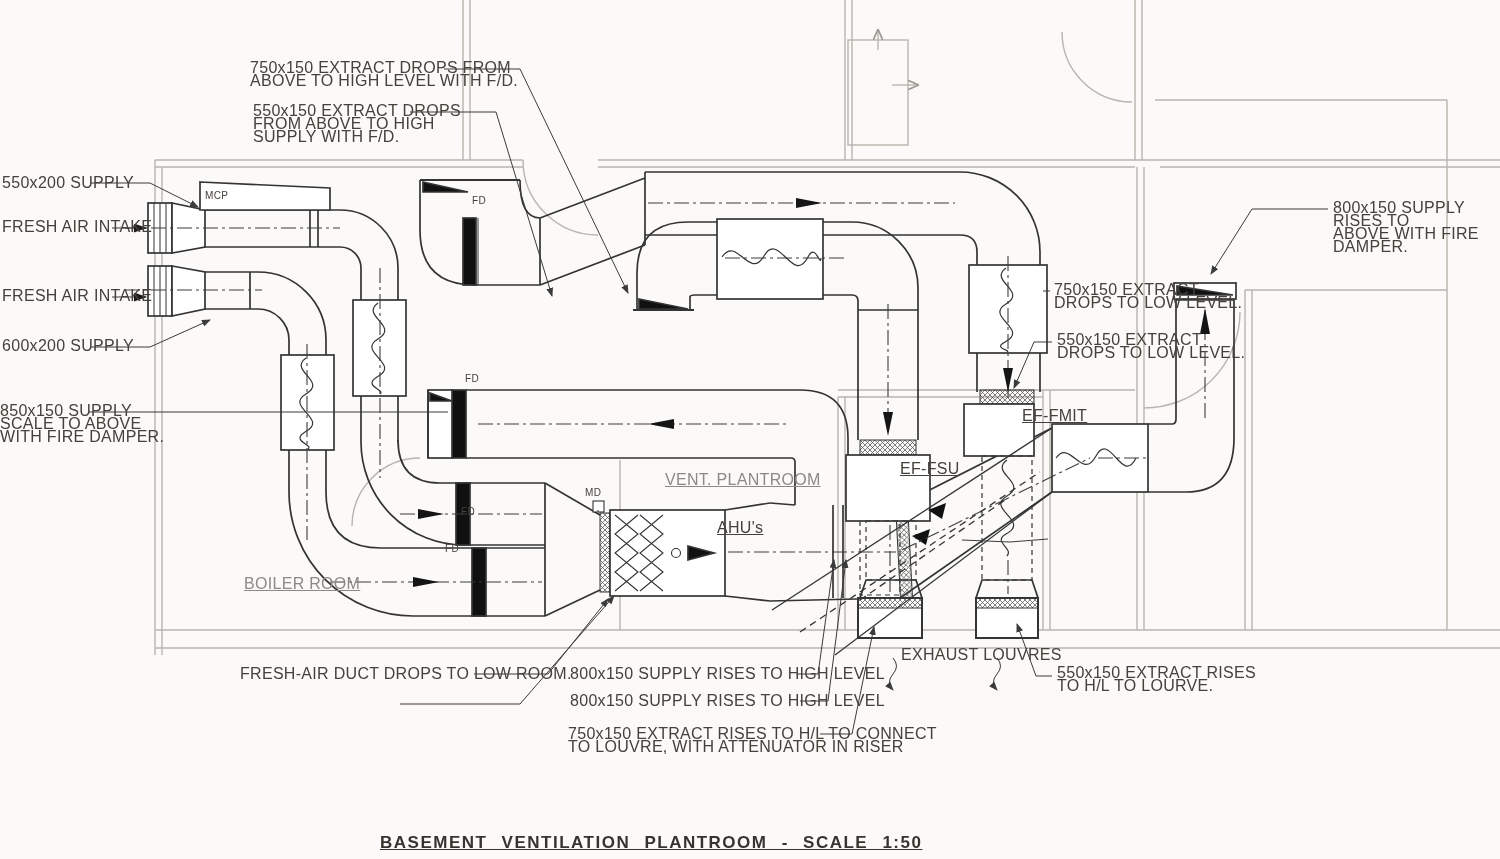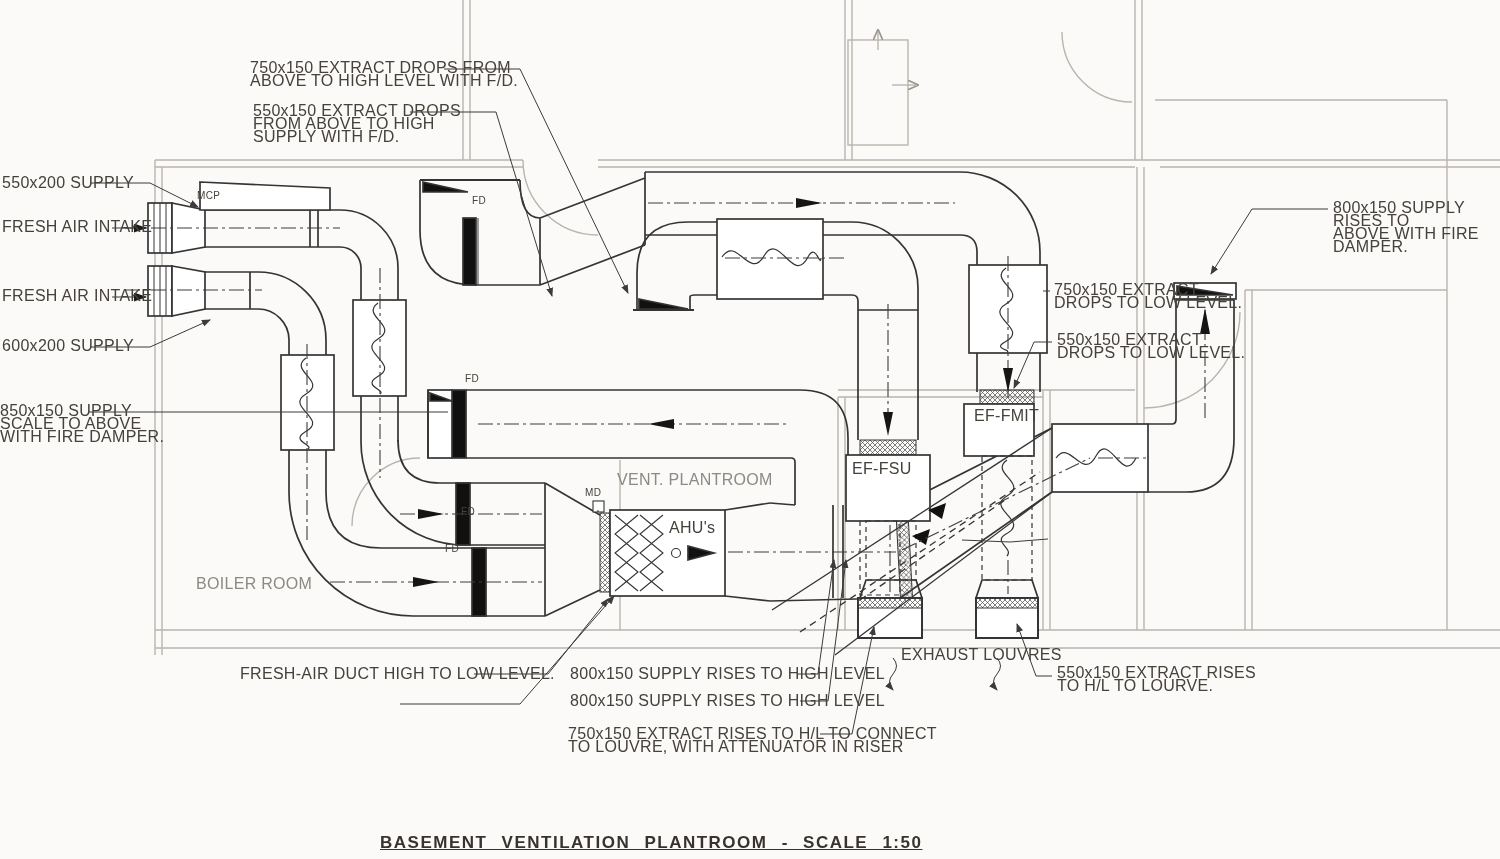--- a/index.html
+++ b/index.html
@@ -2,21 +2,21 @@
 <html><head>
 <meta charset="utf-8">
 <style>
   html,body{margin:0;padding:0;background:#f6f5f2;}
   .sheet{position:relative;width:1500px;height:859px;background:#fbfaf8;overflow:hidden;
          font-family:"Liberation Sans", sans-serif;}
   svg{position:absolute;left:0;top:0;}
   .lbl{position:absolute;font-size:16px;line-height:13px;color:#45413b;
        letter-spacing:.3px;white-space:pre-line;}
   .lbl.sm{font-size:10px;}
-  .lbl.u{}
+  .lbl.u{text-decoration:underline;margin-left:48px;}
   .lbl.gray{color:#8d8983;}
   .title{position:absolute;left:380px;top:833px;width:740px;text-align:left;
          font-size:17px;font-weight:bold;letter-spacing:1.5px;word-spacing:8px;
          color:#37332e;text-decoration:underline;}
 </style>
 </head>
 <body>
 
 <div class="sheet">
 
@@ -224,38 +224,38 @@
   <div class="lbl" style="left:2px;top:289px">FRESH AIR INTAKE</div>
   <div class="lbl" style="left:2px;top:339px">600x200 SUPPLY</div>
   <div class="lbl" style="left:0px;top:404px">850x150 SUPPLY
 SCALE TO ABOVE
 WITH FIRE DAMPER.</div>
   <div class="lbl" style="left:250px;top:61px">750x150 EXTRACT DROPS FROM
 ABOVE TO HIGH LEVEL WITH F/D.</div>
   <div class="lbl" style="left:253px;top:104px">550x150 EXTRACT DROPS
 FROM ABOVE TO HIGH
 SUPPLY WITH F/D.</div>
-  <div class="lbl sm" style="left:197px;top:189px">MCP</div>
+  <div class="lbl sm" style="left:205px;top:189px">MCP</div>
   <div class="lbl" style="left:1333px;top:201px">800x150 SUPPLY RISES TO
 ABOVE WITH FIRE DAMPER.</div>
   <div class="lbl" style="left:1054px;top:283px">750x150 EXTRACT
 DROPS TO LOW LEVEL.</div>
   <div class="lbl" style="left:1057px;top:333px">550x150 EXTRACT
 DROPS TO LOW LEVEL.</div>
   <div class="lbl u" style="left:974px;top:409px">EF-FMIT</div>
   <div class="lbl u" style="left:852px;top:462px">EF-FSU</div>
   <div class="lbl u gray" style="left:617px;top:473px">VENT. PLANTROOM</div>
   <div class="lbl sm" style="left:585px;top:486px">MD</div>
   <div class="lbl u" style="left:669px;top:521px">AHU's</div>
   <div class="lbl u gray" style="left:196px;top:577px">BOILER ROOM</div>
   <div class="lbl sm" style="left:472px;top:194px">FD</div>
   <div class="lbl sm" style="left:465px;top:372px">FD</div>
   <div class="lbl sm" style="left:461px;top:505px">FD</div>
   <div class="lbl sm" style="left:445px;top:542px">FD</div>
-  <div class="lbl" style="left:240px;top:667px">FRESH-AIR DUCT HIGH TO LOW LEVEL.</div>
+  <div class="lbl" style="left:240px;top:667px">FRESH-AIR DUCT DROPS TO LOW ROOM.</div>
   <div class="lbl" style="left:570px;top:667px">800x150 SUPPLY RISES TO HIGH LEVEL</div>
   <div class="lbl" style="left:570px;top:694px">800x150 SUPPLY RISES TO HIGH LEVEL</div>
   <div class="lbl" style="left:568px;top:727px">750x150 EXTRACT RISES TO H/L TO CONNECT
 TO LOUVRE, WITH ATTENUATOR IN RISER</div>
   <div class="lbl" style="left:901px;top:648px">EXHAUST LOUVRES</div>
   <div class="lbl" style="left:1057px;top:666px">550x150 EXTRACT RISES
 TO H/L TO LOURVE.</div>
 
   <div class="title">BASEMENT VENTILATION PLANTROOM - SCALE 1:50</div>
 </div>

